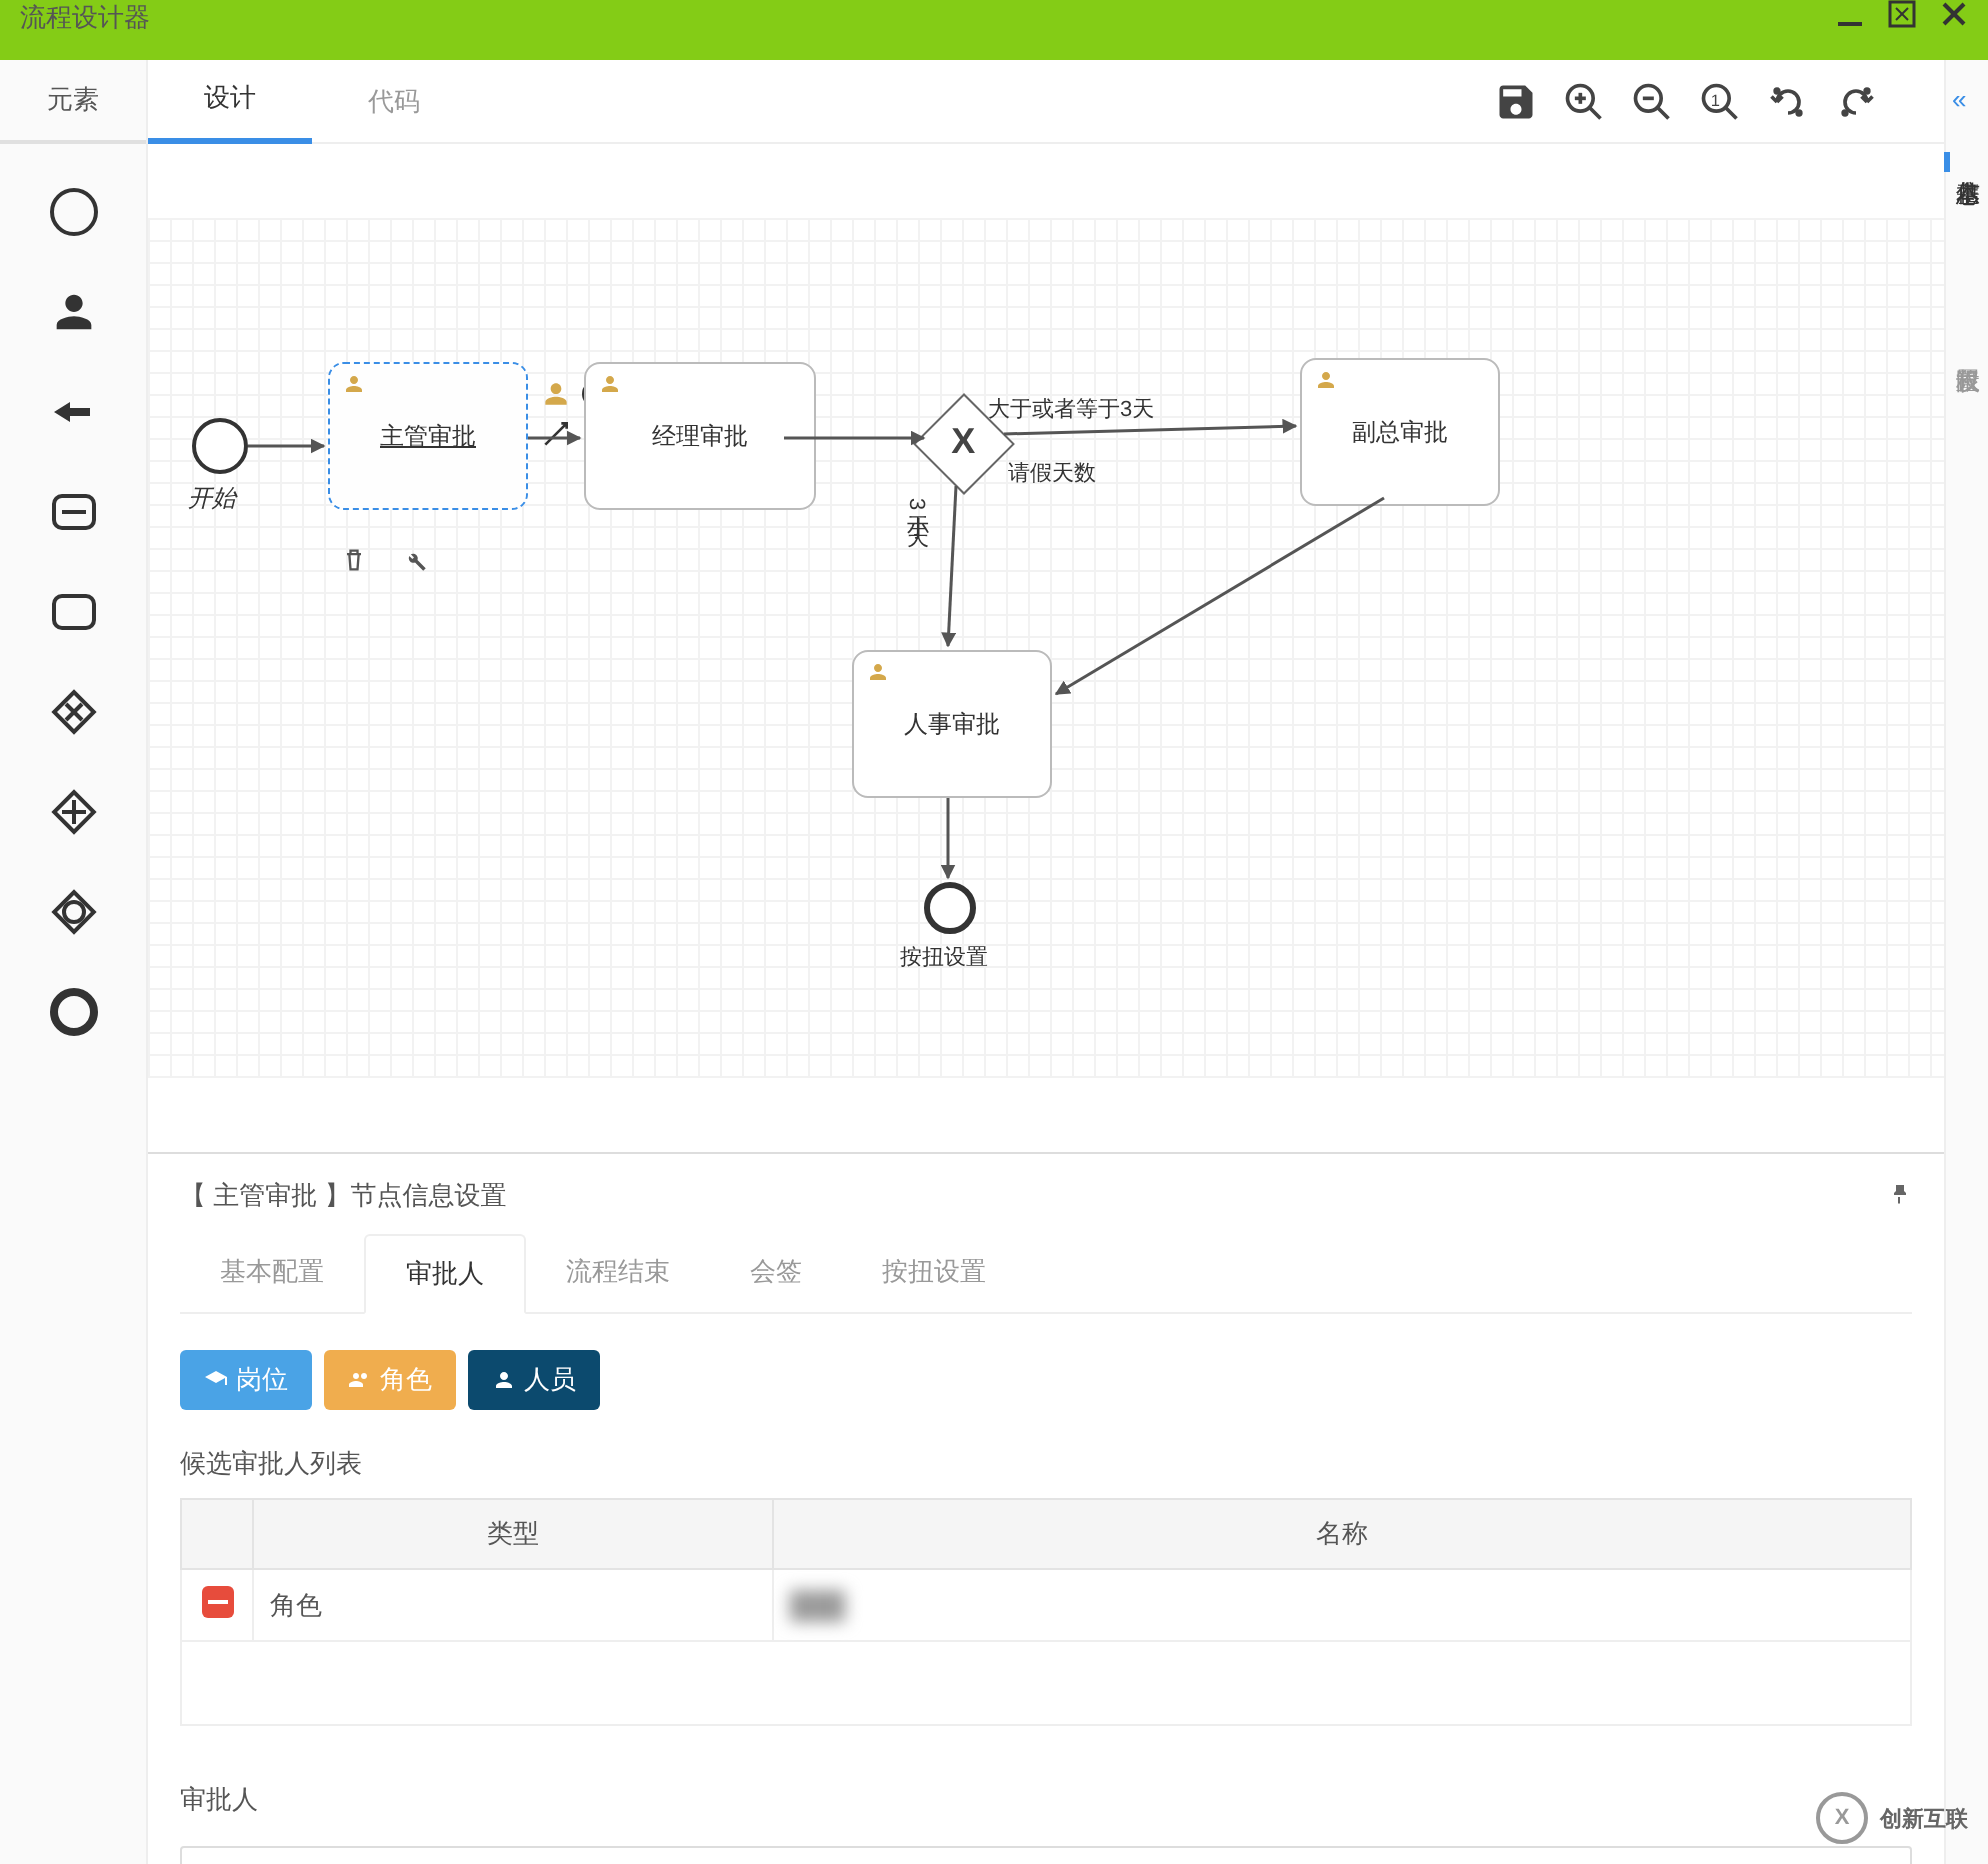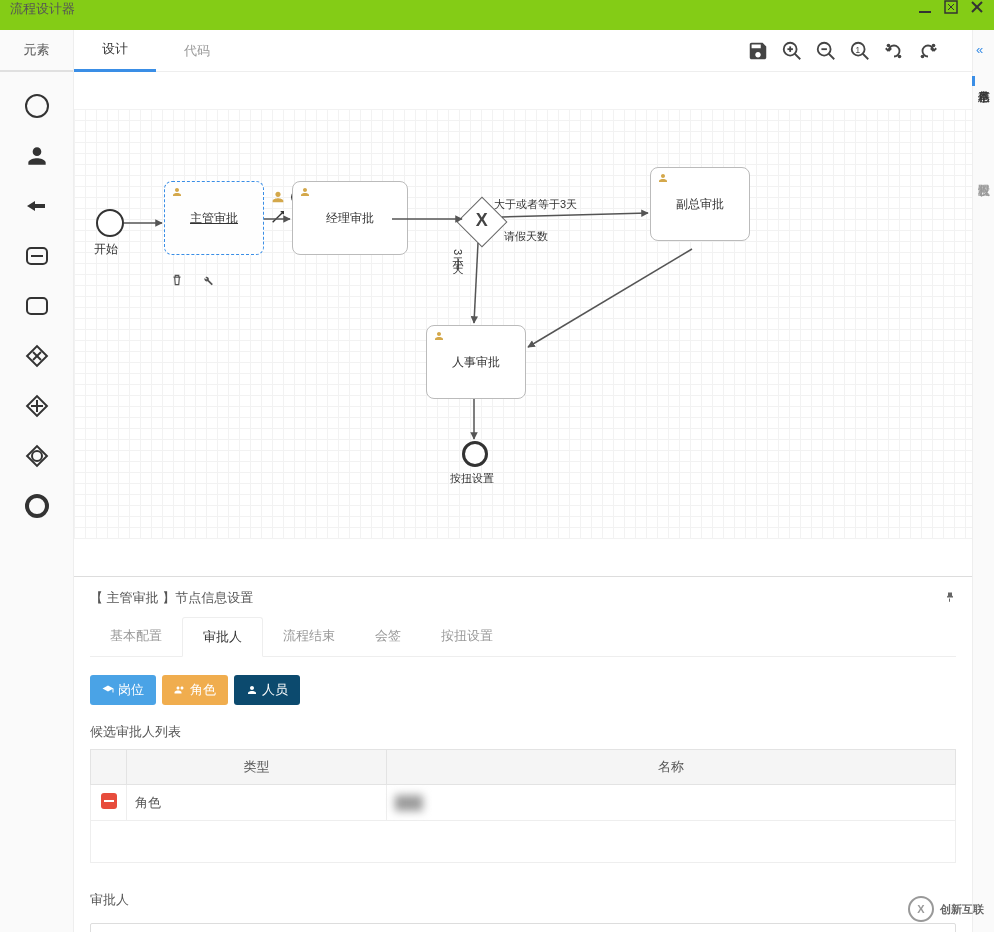--- a/index.html
+++ b/index.html
@@ -220,21 +220,21 @@
               <circle cx="6" cy="18" r="2" fill="#444"></circle>
               <circle cx="18" cy="6" r="2" fill="#444"></circle>
             </svg>
           </div>
       </div>
     </div>
 
     <div class="canvas">
 
       <div class="start-circle" style="left:22px; top:100px;"></div>
-      <div class="start-label" style="left:20px; top:132px;">开始</div>
+      <div class="start-label" style="left:20px; top:132px;font-style:italic;">开始</div>
 
       <div class="node selected" style="left:90px; top:72px; width:100px; height:74px;text-decoration:underline;">
         <span class="usericon"><svg width="12" height="12" viewBox="0 0 24 24">
               <path fill="#d4a84b" d="M12 12c2.2 0 4-1.8 4-4s-1.8-4-4-4-4 1.8-4 4 1.8 4 4 4zm0 2c-2.7 0-8 1.3-8 4v2h16v-2c0-2.7-5.3-4-8-4z"></path>
             </svg></span>
         <span class="node-label">主管审批</span>
       </div>
 
       <div class="context-tools" style="left:196px; top:80px;">
         <svg class="ct" viewBox="0 0 24 24">
@@ -269,21 +269,21 @@
               <path fill="#d4a84b" d="M12 12c2.2 0 4-1.8 4-4s-1.8-4-4-4-4 1.8-4 4 1.8 4 4 4zm0 2c-2.7 0-8 1.3-8 4v2h16v-2c0-2.7-5.3-4-8-4z"></path>
             </svg></span>
         <span class="node-label">经理审批</span>
       </div>
 
       <div class="gateway" style="left:390px; top:95px;">
           <span class="gateway-x">X</span>
         </div>
       <div class="clabel" style="left:430px; top:120px;">请假天数</div>
 
-      <div class="node" style="left:576px; top:58px; width:100px; height:74px;">
+      <div class="node" style="left:576px; top:70px; width:100px; height:74px;">
         <span class="usericon"><svg width="12" height="12" viewBox="0 0 24 24">
               <path fill="#d4a84b" d="M12 12c2.2 0 4-1.8 4-4s-1.8-4-4-4-4 1.8-4 4 1.8 4 4 4zm0 2c-2.7 0-8 1.3-8 4v2h16v-2c0-2.7-5.3-4-8-4z"></path>
             </svg></span>
         <span class="node-label">副总审批</span>
       </div>
 
       <div class="node hr-node" style="left:352px; top:216px; width:100px; height:74px;">
         <span class="usericon"><svg width="12" height="12" viewBox="0 0 24 24">
               <path fill="#d4a84b" d="M12 12c2.2 0 4-1.8 4-4s-1.8-4-4-4-4 1.8-4 4 1.8 4 4 4zm0 2c-2.7 0-8 1.3-8 4v2h16v-2c0-2.7-5.3-4-8-4z"></path>
             </svg></span>

